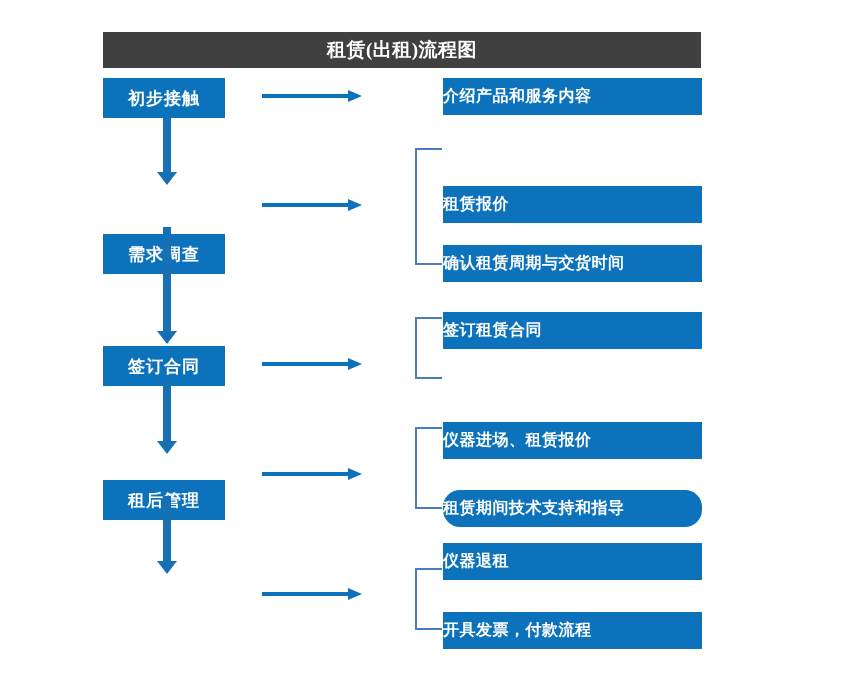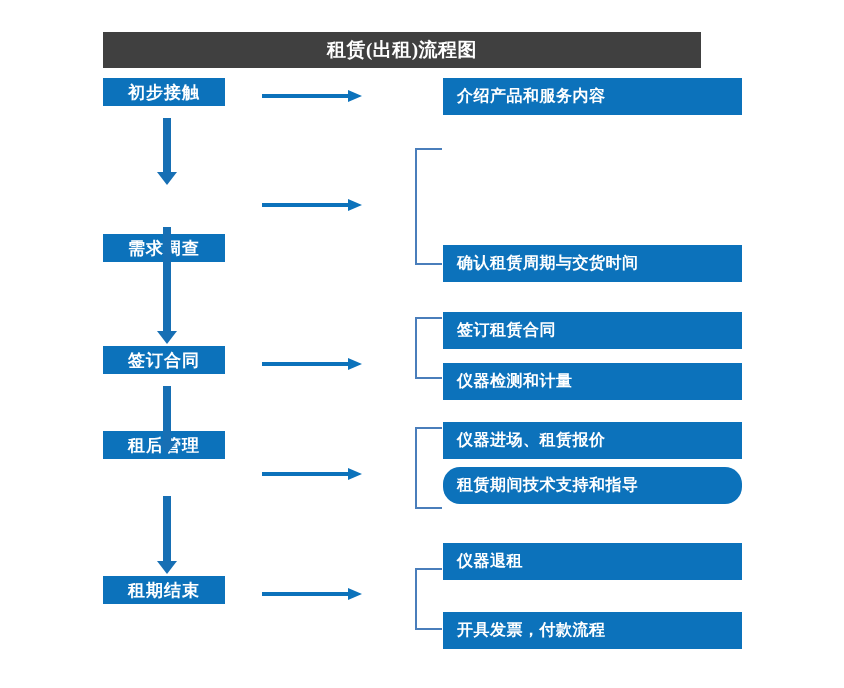--- a/index.html
+++ b/index.html
@@ -38,44 +38,43 @@
     font-weight: bold;
     letter-spacing: 0.5px;
     margin-top: 20px;
   }
 
   
   .stage-box {
     position: absolute;
     left: 103px;
     width: 122px;
-    height: 28px;
+    height: 40px;
     background: #0c72bb;
     color: #ffffff;
     display: flex;
     align-items: center;
     justify-content: center;
     font-size: 17px;
     font-weight: bold;
     letter-spacing: 1px;
   }
 
   
   .detail-box {
     position: absolute;
     left: 443px;
-    width: 299px;
+    width: 259px;
     height: 37px;
     background: #0c72bb;
     color: #ffffff;
     display: flex;
     align-items: center;
     font-size: 16px;
     font-weight: bold;
-    padding-left: 14px;
     box-sizing: border-box;
     letter-spacing: 0.5px;
   }
 
   
   .h-arrow {
     position: absolute;
     left: 262px;
     width: 100px;
     height: 14px;
@@ -136,22 +135,21 @@
 </head>
 <body>
 
 <div id="canvas">
 
   <div class="title-bar">租赁(出租)流程图</div>
 
   <div class="stage-box" style="top:78px;">初步接触</div>
   <div class="stage-box" style="top:187px;margin-top:47px;">需求调查</div>
   <div class="stage-box" style="top:346px;">签订合同</div>
-  <div class="stage-box" style="top:431px;">租后管理</div>
-  <div class="stage-box" style="top:576px;">租期结束</div>
+  <div class="stage-box" style="top:480px;">租后管理</div>
 
   <div class="v-arrow" style="top:118px; height:67px;">
     <div class="shaft" style="height:54px;"></div>
     <div class="head" style="top:54px;"></div>
   </div>
 
   <div class="v-arrow" style="top:227px; height:117px;">
     <div class="shaft" style="height:104px;"></div>
     <div class="head" style="top:104px;"></div>
   </div>
@@ -187,24 +185,24 @@
     <div class="head"></div>
   </div>
 
   <div class="bracket" style="top:148px; height:117px;"></div>
   <div class="bracket" style="top:317px; height:62px;"></div>
   <div class="bracket" style="top:427px; height:82px;"></div>
   <div class="bracket" style="top:568px; height:62px;"></div>
 
   <div class="detail-box" style="top:78px;">介绍产品和服务内容</div>
 
+  <div class="detail-box" style="top:186px;">租赁报价</div>
   <div class="detail-box" style="top:245px;">确认租赁周期与交货时间</div>
 
   <div class="detail-box" style="top:312px;">签订租赁合同</div>
-  <div class="detail-box" style="top:363px;">仪器检测和计量</div>
 
   <div class="detail-box" style="top:422px;">仪器进场、租赁报价</div>
-  <div class="detail-box" style="top:467px;border-radius:17px;">租赁期间技术支持和指导</div>
+  <div class="detail-box" style="top:490px;border-radius:17px;">租赁期间技术支持和指导</div>
 
   <div class="detail-box" style="top:543px;">仪器退租</div>
   <div class="detail-box" style="top:612px;">开具发票，付款流程</div>
 
 </div>
 
 </body></html>

